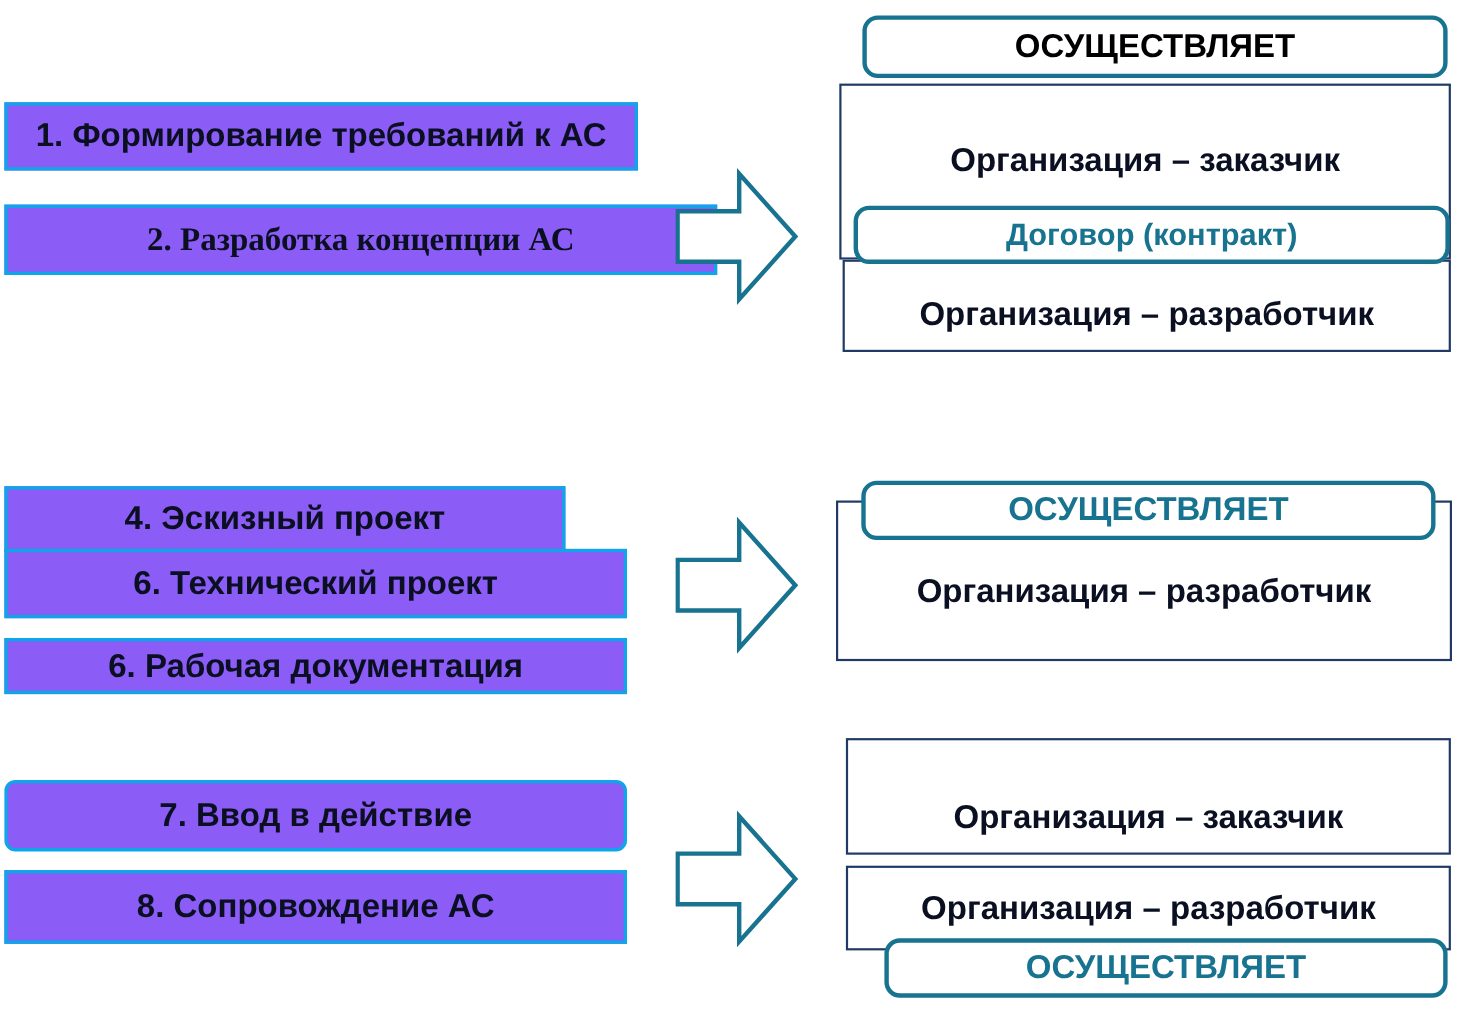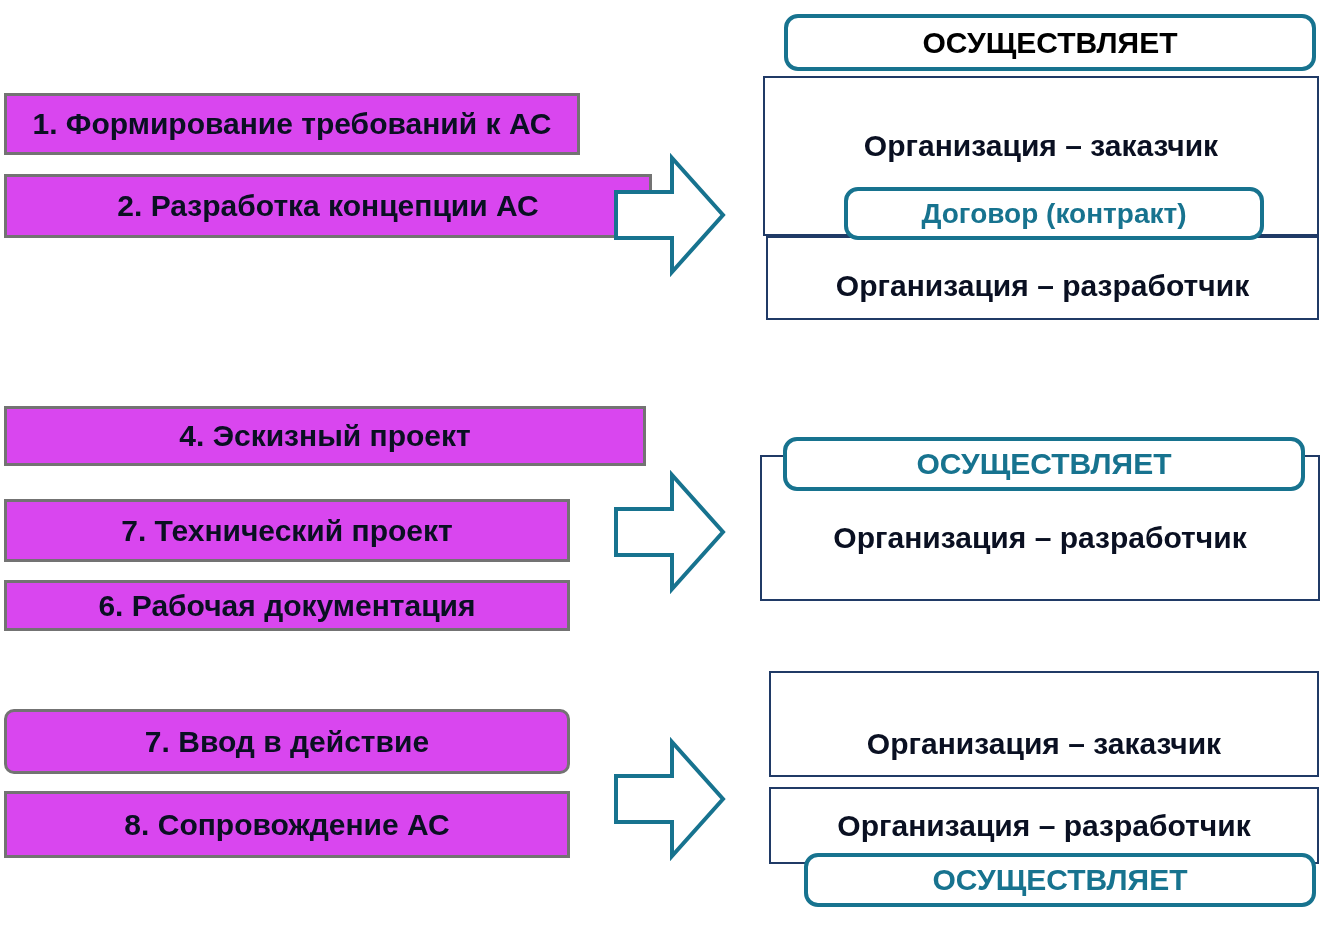--- a/index.html
+++ b/index.html
@@ -1,61 +1,61 @@
 <!DOCTYPE html>
 <html><head>
 <meta charset="utf-8">
 <style>
   :root{ --accent:#17738F; --ink:#0a1022; --navy:#203a66; }
   *{ box-sizing:border-box; margin:0; padding:0; }
   body{ background:#ffffff; font-family:"Liberation Sans", sans-serif; }
   .canvas{ position:relative; width:1339px; height:941px; background:#ffffff; overflow:hidden; }
   .abs{ position:absolute; }
   .title{ font-size:38px; font-weight:bold; color:var(--accent); text-align:center; letter-spacing:1px; }
-  .stage{ border:3px solid #737373; background:#d946ef; display:flex; align-items:center; justify-content:center;
+  .stage{ border:3px solid #0ea5e9; background:#8b5cf6; display:flex; align-items:center; justify-content:center;
           font-size:30px; font-weight:bold; color:var(--ink); }
   .rect{ border:2px solid var(--navy); background:#fff; }
   .round{ border:4px solid var(--accent); border-radius:14px; background:#fff;
           display:flex; align-items:center; justify-content:center;
           font-size:30px; font-weight:bold; z-index:3; }
   .round.black{ color:#000; }
   .round.teal{ color:var(--accent); }
   .orgtext{ display:flex; align-items:center; justify-content:center;
             font-size:30px; font-weight:bold; color:var(--ink); z-index:2; }
   .contract{ font-size:28px; }
   .arrow{ z-index:1; }
 </style>
 </head>
 <body>
 
 <div class="canvas">
 
 
   <div class="abs stage" style="left:4px; top:93px;  width:576px; height:62px;">1. Формирование требований к АС</div>
-  <div class="abs stage" style="left:4px; top:174px; width:648px; height:64px;">2. Разработка концепции АС</div>
-  <div class="abs stage" style="left:4px; top:406px; width:642px; height:60px;">4. Эскизный проект</div>
-  <div class="abs stage" style="left:4px; top:499px; width:566px; height:63px;">7. Технический проект</div>
+  <div class="abs stage" style="left:4px; top:186px; width:648px; height:64px;font-family:Liberation Serif, serif;">2. Разработка концепции АС</div>
+  <div class="abs stage" style="left:4px; top:442px; width:510px; height:60px;">4. Эскизный проект</div>
+  <div class="abs stage" style="left:4px; top:499px; width:566px; height:63px;">6. Технический проект</div>
   <div class="abs stage" style="left:4px; top:580px; width:566px; height:51px;">6. Рабочая документация</div>
   <div class="abs stage" style="left:4px; top:709px; width:566px; height:65px;border-radius:10px;">7. Ввод в действие</div>
   <div class="abs stage" style="left:4px; top:791px; width:566px; height:67px;">8. Сопровождение АС</div>
 
   <svg class="abs arrow" style="left:614px; top:150px;" width="113" height="130" viewBox="0 0 113 130">
     <polygon points="2,42 58,42 58,8 109,65 58,122 58,88 2,88" fill="#ffffff" stroke="#17738F" stroke-width="4"></polygon>
   </svg>
   <svg class="abs arrow" style="left:614px; top:467px;" width="113" height="130" viewBox="0 0 113 130">
     <polygon points="2,42 58,42 58,8 109,65 58,122 58,88 2,88" fill="#ffffff" stroke="#17738F" stroke-width="4"></polygon>
   </svg>
   <svg class="abs arrow" style="left:614px; top:734px;" width="113" height="130" viewBox="0 0 113 130">
     <polygon points="2,42 58,42 58,8 109,65 58,122 58,88 2,88" fill="#ffffff" stroke="#17738F" stroke-width="4"></polygon>
   </svg>
 
   <div class="abs round black" style="left:784px; top:14px; width:532px; height:57px;">ОСУЩЕСТВЛЯЕТ</div>
   <div class="abs rect" style="left:763px; top:76px; width:556px; height:160px;"></div>
   <div class="abs orgtext" style="left:763px; top:118px; width:556px; height:55px;">Организация – заказчик</div>
-  <div class="abs round teal contract" style="left:844px; top:187px; width:420px; height:53px;text-align:center;">Договор (контракт)</div>
+  <div class="abs round teal contract" style="left:776px; top:187px; width:542px; height:53px;text-align:center;">Договор (контракт)</div>
   <div class="abs rect" style="left:766px; top:236px; width:553px; height:84px;"></div>
   <div class="abs orgtext" style="left:766px; top:258px; width:553px; height:55px;">Организация – разработчик</div>
 
   <div class="abs rect" style="left:760px; top:455px; width:560px; height:146px;"></div>
   <div class="abs round teal" style="left:783px; top:437px; width:522px; height:54px;">ОСУЩЕСТВЛЯЕТ</div>
   <div class="abs orgtext" style="left:760px; top:508px; width:560px; height:60px;">Организация – разработчик</div>
 
   <div class="abs rect" style="left:769px; top:671px; width:550px; height:106px;"></div>
   <div class="abs orgtext" style="left:769px; top:716px; width:550px; height:55px;">Организация – заказчик</div>
   <div class="abs rect" style="left:769px; top:787px; width:550px; height:77px;"></div>

